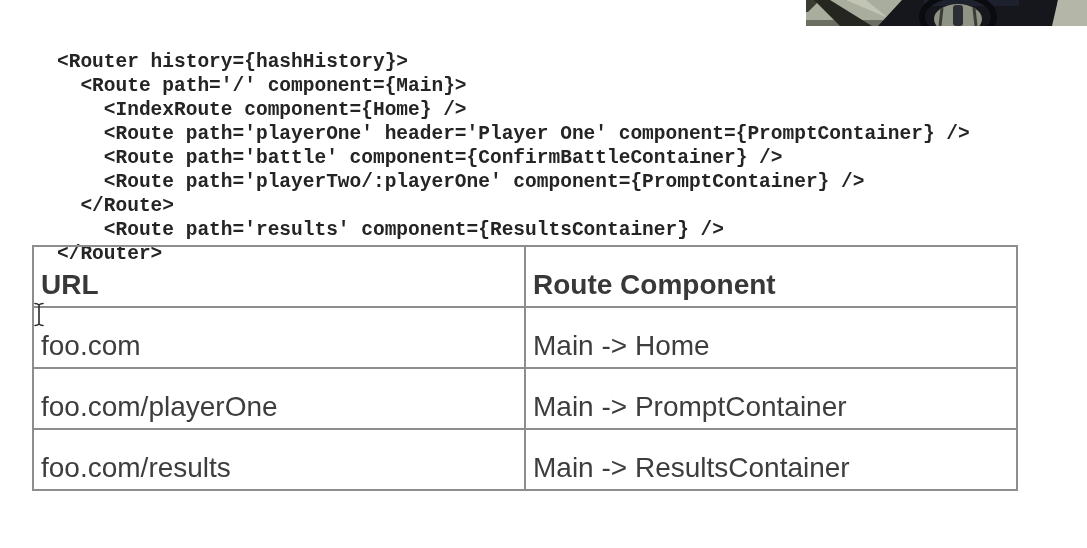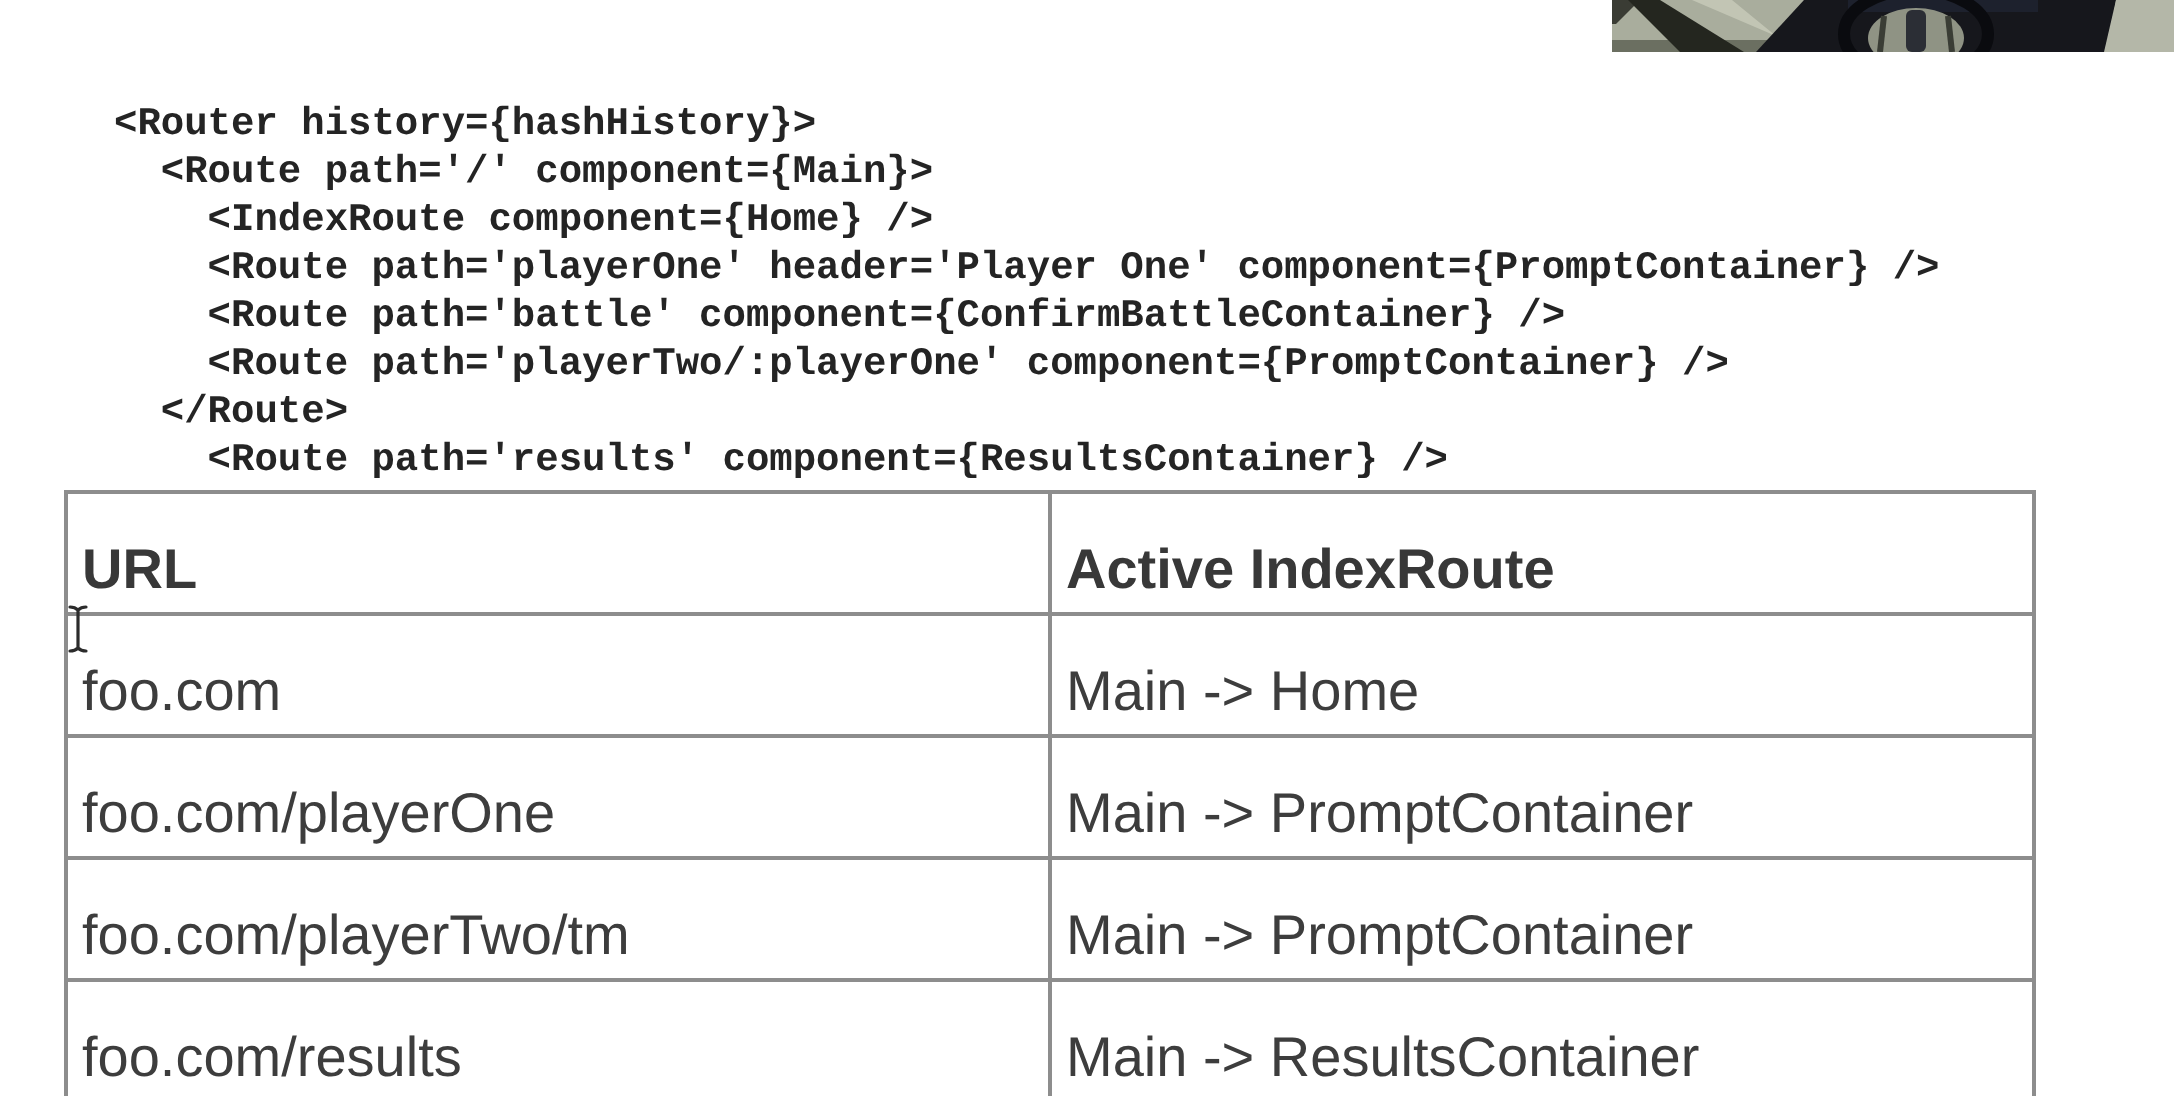--- a/index.html
+++ b/index.html
@@ -69,20 +69,21 @@
 
 <div class="code-block">
   <div class="code-line">&lt;Router history={hashHistory}&gt;</div>
   <div class="code-line">  &lt;Route path='/' component={Main}&gt;</div>
   <div class="code-line">    &lt;IndexRoute component={Home} /&gt;</div>
   <div class="code-line">    &lt;Route path='playerOne' header='Player One' component={PromptContainer} /&gt;</div>
   <div class="code-line">    &lt;Route path='battle' component={ConfirmBattleContainer} /&gt;</div>
   <div class="code-line">    &lt;Route path='playerTwo/:playerOne' component={PromptContainer} /&gt;</div>
   <div class="code-line">  &lt;/Route&gt;</div>
   <div class="code-line">    &lt;Route path='results' component={ResultsContainer} /&gt;</div>
+  <div class="code-line">&lt;/Router&gt;</div>
 </div>
 
 <div class="webcam-strip">
   <svg width="281" height="26" viewBox="0 0 281 26">
 
     <rect x="0" y="0" width="281" height="26" fill="#a9ad9d"></rect>
 
     <rect x="0" y="20" width="90" height="6" fill="#6b6f61"></rect>
 
     <polygon points="0,0 14,0 2,12 0,12" fill="#3a3c34"></polygon>
@@ -103,34 +104,30 @@
     <line x1="168" y1="8" x2="170" y2="26" stroke="#3a3d35" stroke-width="3"></line>
 
     <polygon points="252,0 281,0 281,26 246,26" fill="#b4b7a8"></polygon>
   </svg>
 </div>
 
 <table class="routes">
   <thead>
     <tr>
       <th>URL</th>
-      <th>Active IndexRoute</th>
+      <th>Route Component</th>
     </tr>
   </thead>
   <tbody>
     <tr>
       <td>foo.com</td>
       <td>Main -&gt; Home</td>
     </tr>
     <tr>
       <td>foo.com/playerOne</td>
-      <td>Main -&gt; PromptContainer</td>
-    </tr>
-    <tr>
-      <td>foo.com/playerTwo/tm</td>
       <td>Main -&gt; PromptContainer</td>
     </tr>
     <tr>
       <td>foo.com/results</td>
       <td>Main -&gt; ResultsContainer</td>
     </tr>
   </tbody>
 </table>
 
 <div class="ibeam-cursor">

